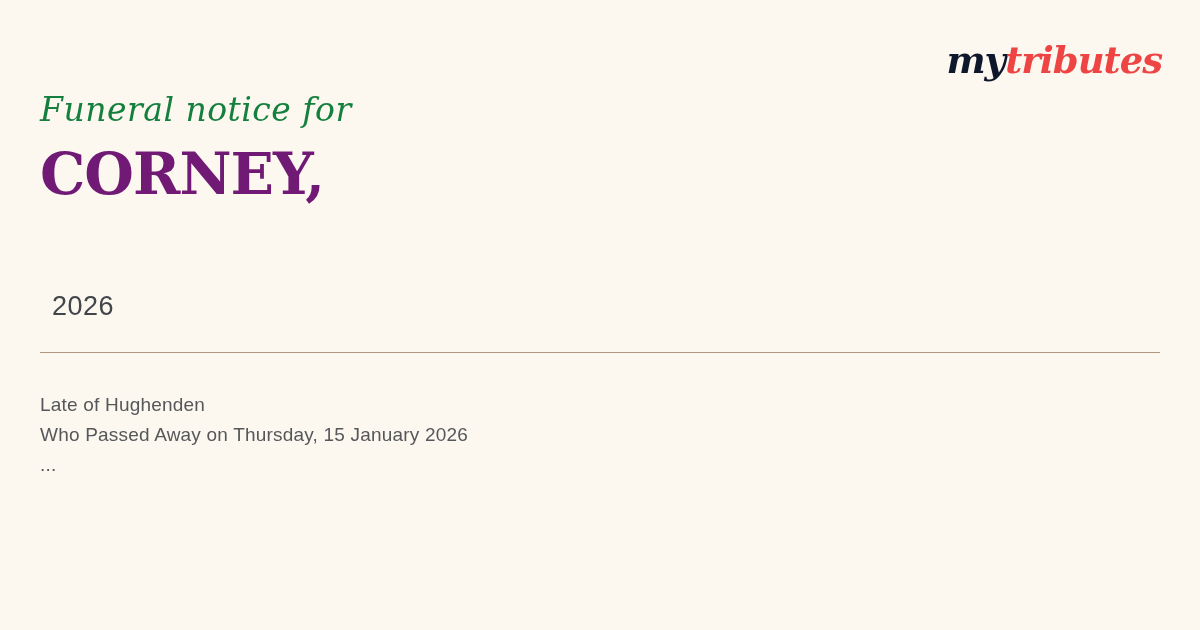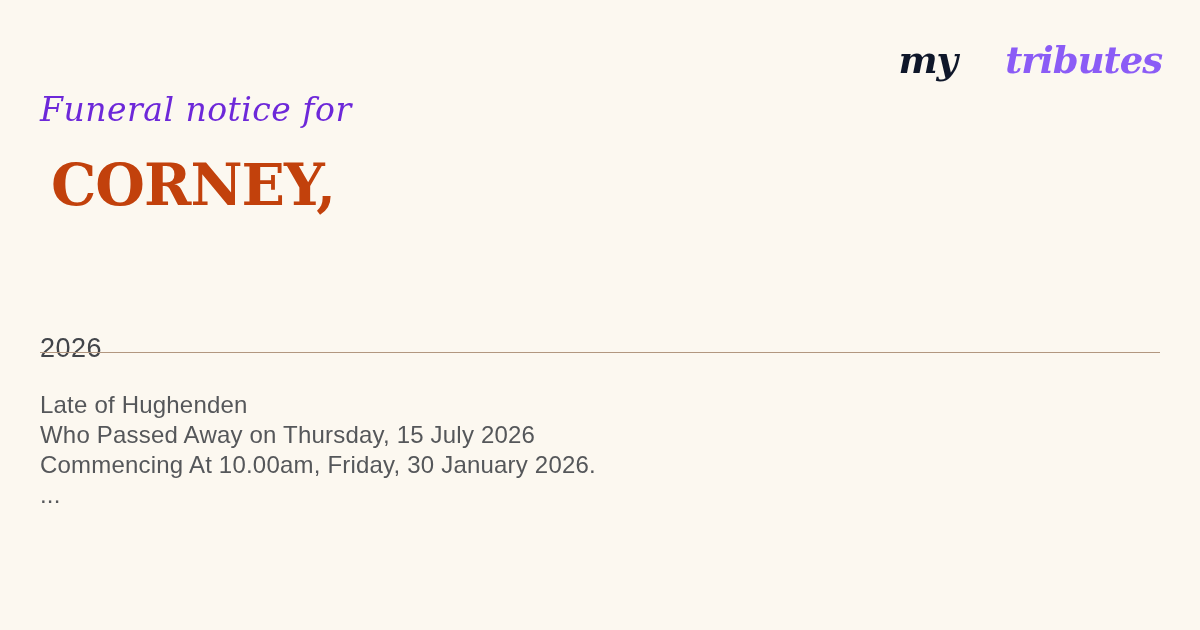--- a/index.html
+++ b/index.html
@@ -25,80 +25,79 @@
     right: 38px;
     font-family: "DejaVu Serif", serif;
     font-style: italic;
     font-weight: bold;
     font-size: 37px;
     line-height: 44px;
     letter-spacing: -1px;
     white-space: nowrap;
   }
   .logo-my { color: #0f172a; }
-  .logo-tributes { color: #8b5cf6; margin-left: 48px; }
+  .logo-tributes { color: #ef4444; }
 
   
   .kicker {
     position: absolute;
     left: 40px;
     top: 90px;
     font-family: "DejaVu Serif", serif;
     font-style: italic;
     font-weight: 500;
     font-size: 33px;
-    color: #6d28d9;
+    color: #15803d;
     letter-spacing: 0.5px;
   }
 
   
   .name {
     position: absolute;
     left: 40px;
     top: 138px;
-    margin: 11px;
+    margin: 0;
     font-family: "DejaVu Serif", serif;
     font-weight: bold;
     font-size: 57px;
     line-height: 71px;
-    color: #c2410c;
+    color: #701a75;
     letter-spacing: -1px;
   }
   .name span { display: block; }
 
   
   .year {
     position: absolute;
-    left: 40px;
+    left: 52px;
     top: 291px;
     font-size: 27px;
     color: #42454A;
     letter-spacing: 0.5px;
-    margin-top: 42px;
   }
 
   
   .divider {
     position: absolute;
     left: 40px;
     right: 40px;
     top: 352px;
     border: none;
     border-top: 1px solid #B29780;
     margin: 0;
     width: 1120px;
   }
 
   
   .details {
     position: absolute;
     left: 40px;
     top: 390px;
     width: 1120px;
-    font-size: 24px;
+    font-size: 19px;
     line-height: 30px;
     color: #55575A;
     letter-spacing: 0.2px;
   }
   .detail-line {
     white-space: nowrap;
   }
 </style>
 </head>
 <body>
@@ -114,18 +113,17 @@
   <h1 class="name">
     <span>CORNEY,</span>
   </h1>
 
   <div class="year">2026</div>
 
   <hr class="divider">
 
   <div class="details">
     <div class="detail-line">Late of Hughenden</div>
-    <div class="detail-line">Who Passed Away on Thursday, 15 July 2026</div>
-    <div class="detail-line">Commencing At 10.00am, Friday, 30 January 2026.</div>
+    <div class="detail-line">Who Passed Away on Thursday, 15 January 2026</div>
     <div class="detail-line">...</div>
   </div>
 
 </div>
 
 </body></html>

